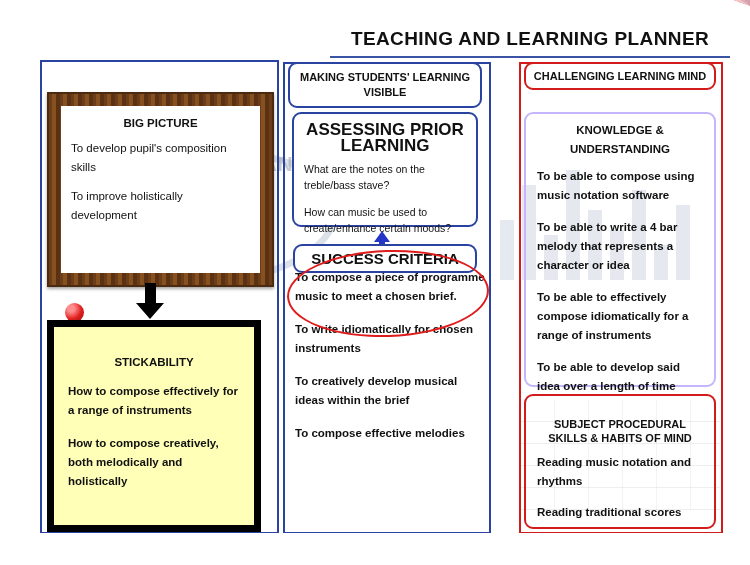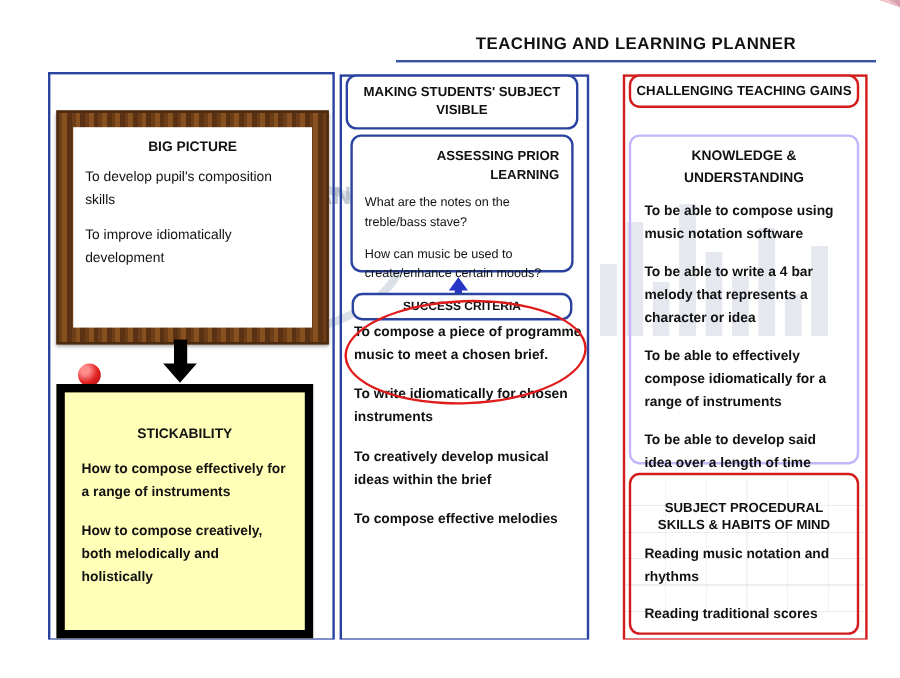--- a/index.html
+++ b/index.html
@@ -98,21 +98,21 @@
     opacity: .5;
   }
 
   
   .title-bar {
     position: absolute;
     left: 330px;
     top: 28px;
     width: 400px;
     text-align: center;
-    font-size: 14px;
+    font-size: 19px;
     font-weight: 700;
     letter-spacing: .4px;
     color: #111111;
     border-bottom: 2px solid #3a53a4;
     padding-bottom: 6px;
   }
 
   
   .col-left {
     position: absolute;
@@ -262,23 +262,23 @@
     border: 2px solid #2a43a0;
     border-radius: 9px;
     background: #fff;
     box-sizing: border-box;
     padding: 8px 10px;
     font-size: 10.5px;
     line-height: 16px;
     color: #111;
   }
   .assessing-box .ab-title {
-    text-align: right;
-    font-weight: 700;
-    font-size: 11px;
+    text-align: center;
+    font-weight: 700;
+    font-size: 17px;
     margin-bottom: 7px;
   }
   .assessing-box p {
     margin: 0 0 11px 0;
   }
   .arrow-up-blue {
     position: absolute;
     left: 374px;
     top: 231px;
     width: 16px;
@@ -296,21 +296,21 @@
     width: 0; height: 0;
     border-left: 8px solid transparent;
     border-right: 8px solid transparent;
     border-bottom: 11px solid #2536c7;
   }
   .success-head {
     left: 293px;
     top: 244px;
     width: 184px;
     padding: 4px 4px;
-    font-size: 10px;
+    font-size: 15px;
   }
   .success-body {
     position: absolute;
     left: 295px;
     top: 268px;
     width: 190px;
     font-size: 11.5px;
     line-height: 19px;
     color: #111;
     font-weight: 700;
@@ -431,42 +431,42 @@
   <div class="bg-wash bg-grid-lines"></div>
 
   <div class="title-bar">TEACHING AND LEARNING PLANNER</div>
 
   <div class="col-left"></div>
 
   <div class="wood-frame">
     <div class="wood-inner">
       <div class="bp-title">BIG PICTURE</div>
       <p>To develop pupil's composition skills</p>
-      <p>To improve idiomatically development</p>
+      <p>To improve holistically development</p>
     </div>
   </div>
 
   <div class="arrow-down">
     <span class="stem"></span>
     <span class="head"></span>
   </div>
 
   <div class="pin">
     <span class="needle"></span>
     <span class="head"></span>
   </div>
 
   <div class="stickability">
     <div class="st-title">STICKABILITY</div>
     <p>How to compose effectively for a range of instruments</p>
     <p>How to compose creatively, both melodically and holistically</p>
   </div>
 
   <div class="col-mid"></div>
-  <div class="rounded-head mid-head">MAKING STUDENTS' SUBJECT VISIBLE</div>
+  <div class="rounded-head mid-head">MAKING STUDENTS' LEARNING VISIBLE</div>
 
   <div class="assessing-box">
     <div class="ab-title">ASSESSING PRIOR LEARNING</div>
     <p>What are the notes on the treble/bass stave?</p>
     <p>How can music be used to create/enhance certain moods?</p>
   </div>
 
   <div class="arrow-up-blue">
     <span class="head"></span>
     <span class="stem"></span>
@@ -477,21 +477,21 @@
   <div class="success-body">
     <p>To compose a piece of programme music to meet a chosen brief.</p>
     <p>To write idiomatically for chosen instruments</p>
     <p>To creatively develop musical ideas within the brief</p>
     <p>To compose effective melodies</p>
   </div>
 
   <div class="ellipse-highlight"></div>
 
   <div class="col-right"></div>
-  <div class="rounded-head right-head">CHALLENGING TEACHING GAINS</div>
+  <div class="rounded-head right-head">CHALLENGING LEARNING MIND</div>
 
   <div class="know-box">
     <div class="kb-title">KNOWLEDGE &amp; UNDERSTANDING</div>
     <p>To be able to compose using music notation software</p>
     <p>To be able to write a 4 bar melody that represents a character or idea</p>
     <p>To be able to effectively compose idiomatically for a range of instruments</p>
     <p>To be able to develop said idea over a length of time</p>
   </div>
 
   <div class="subject-box">

